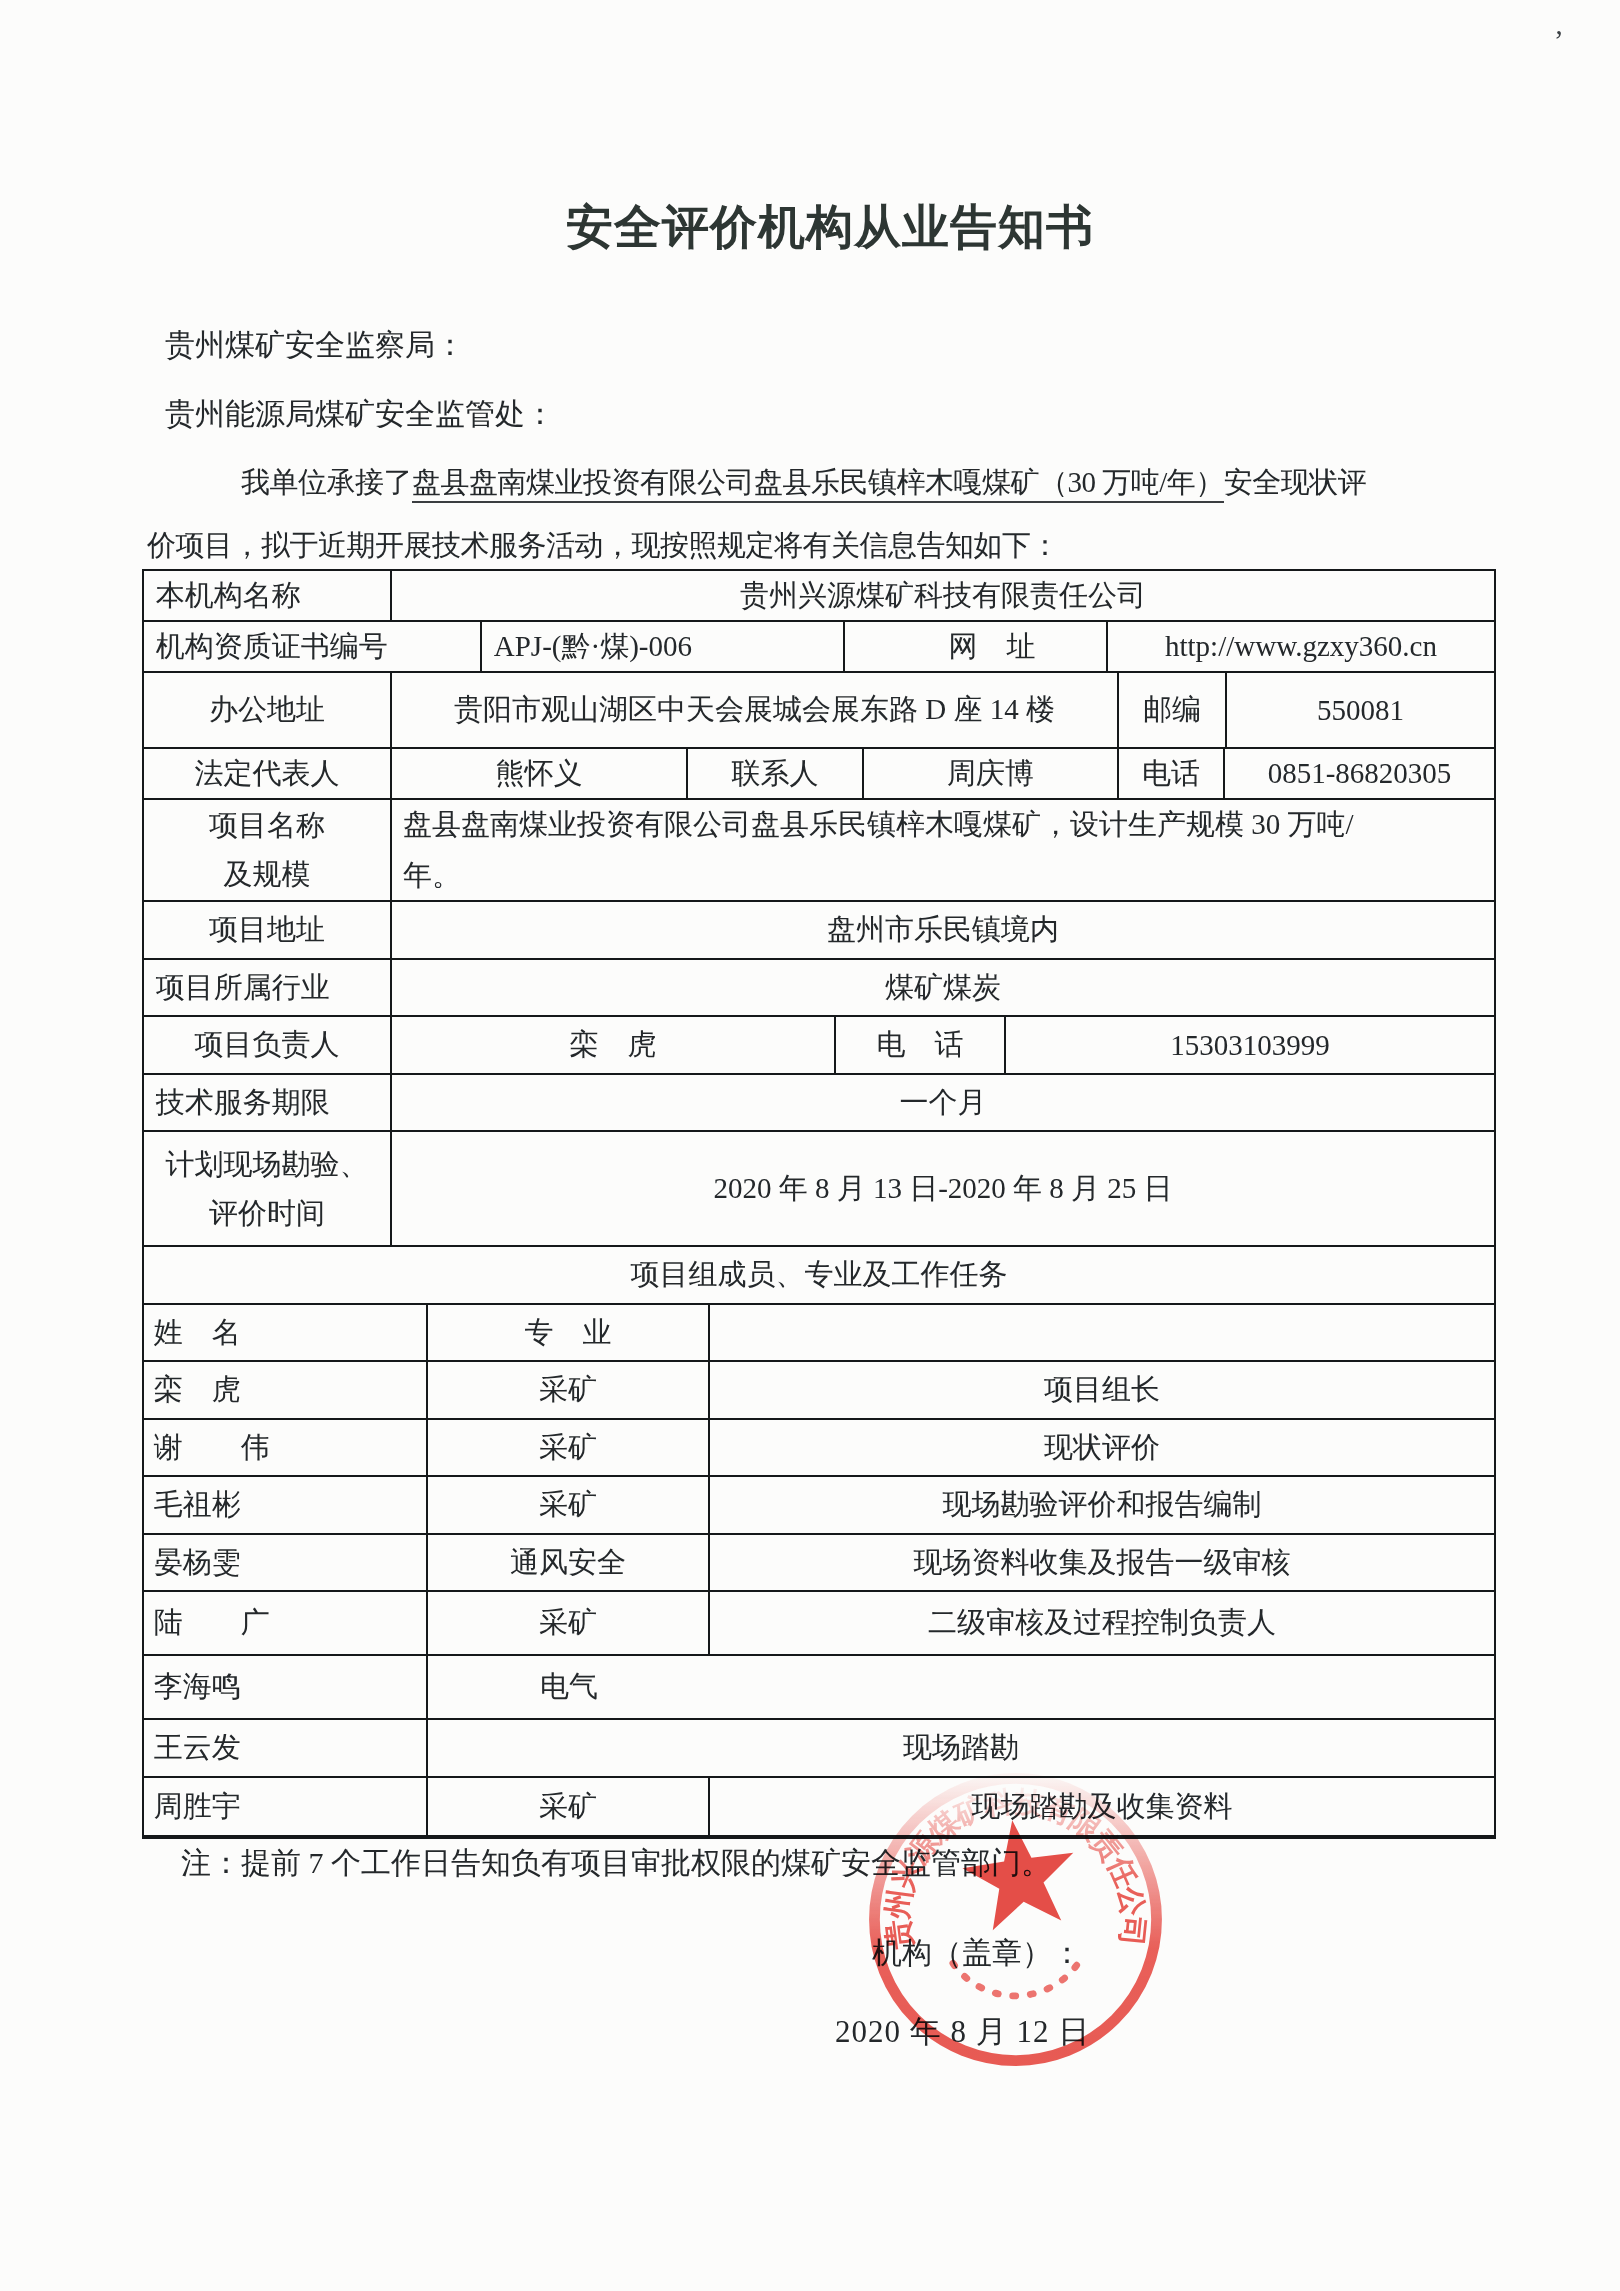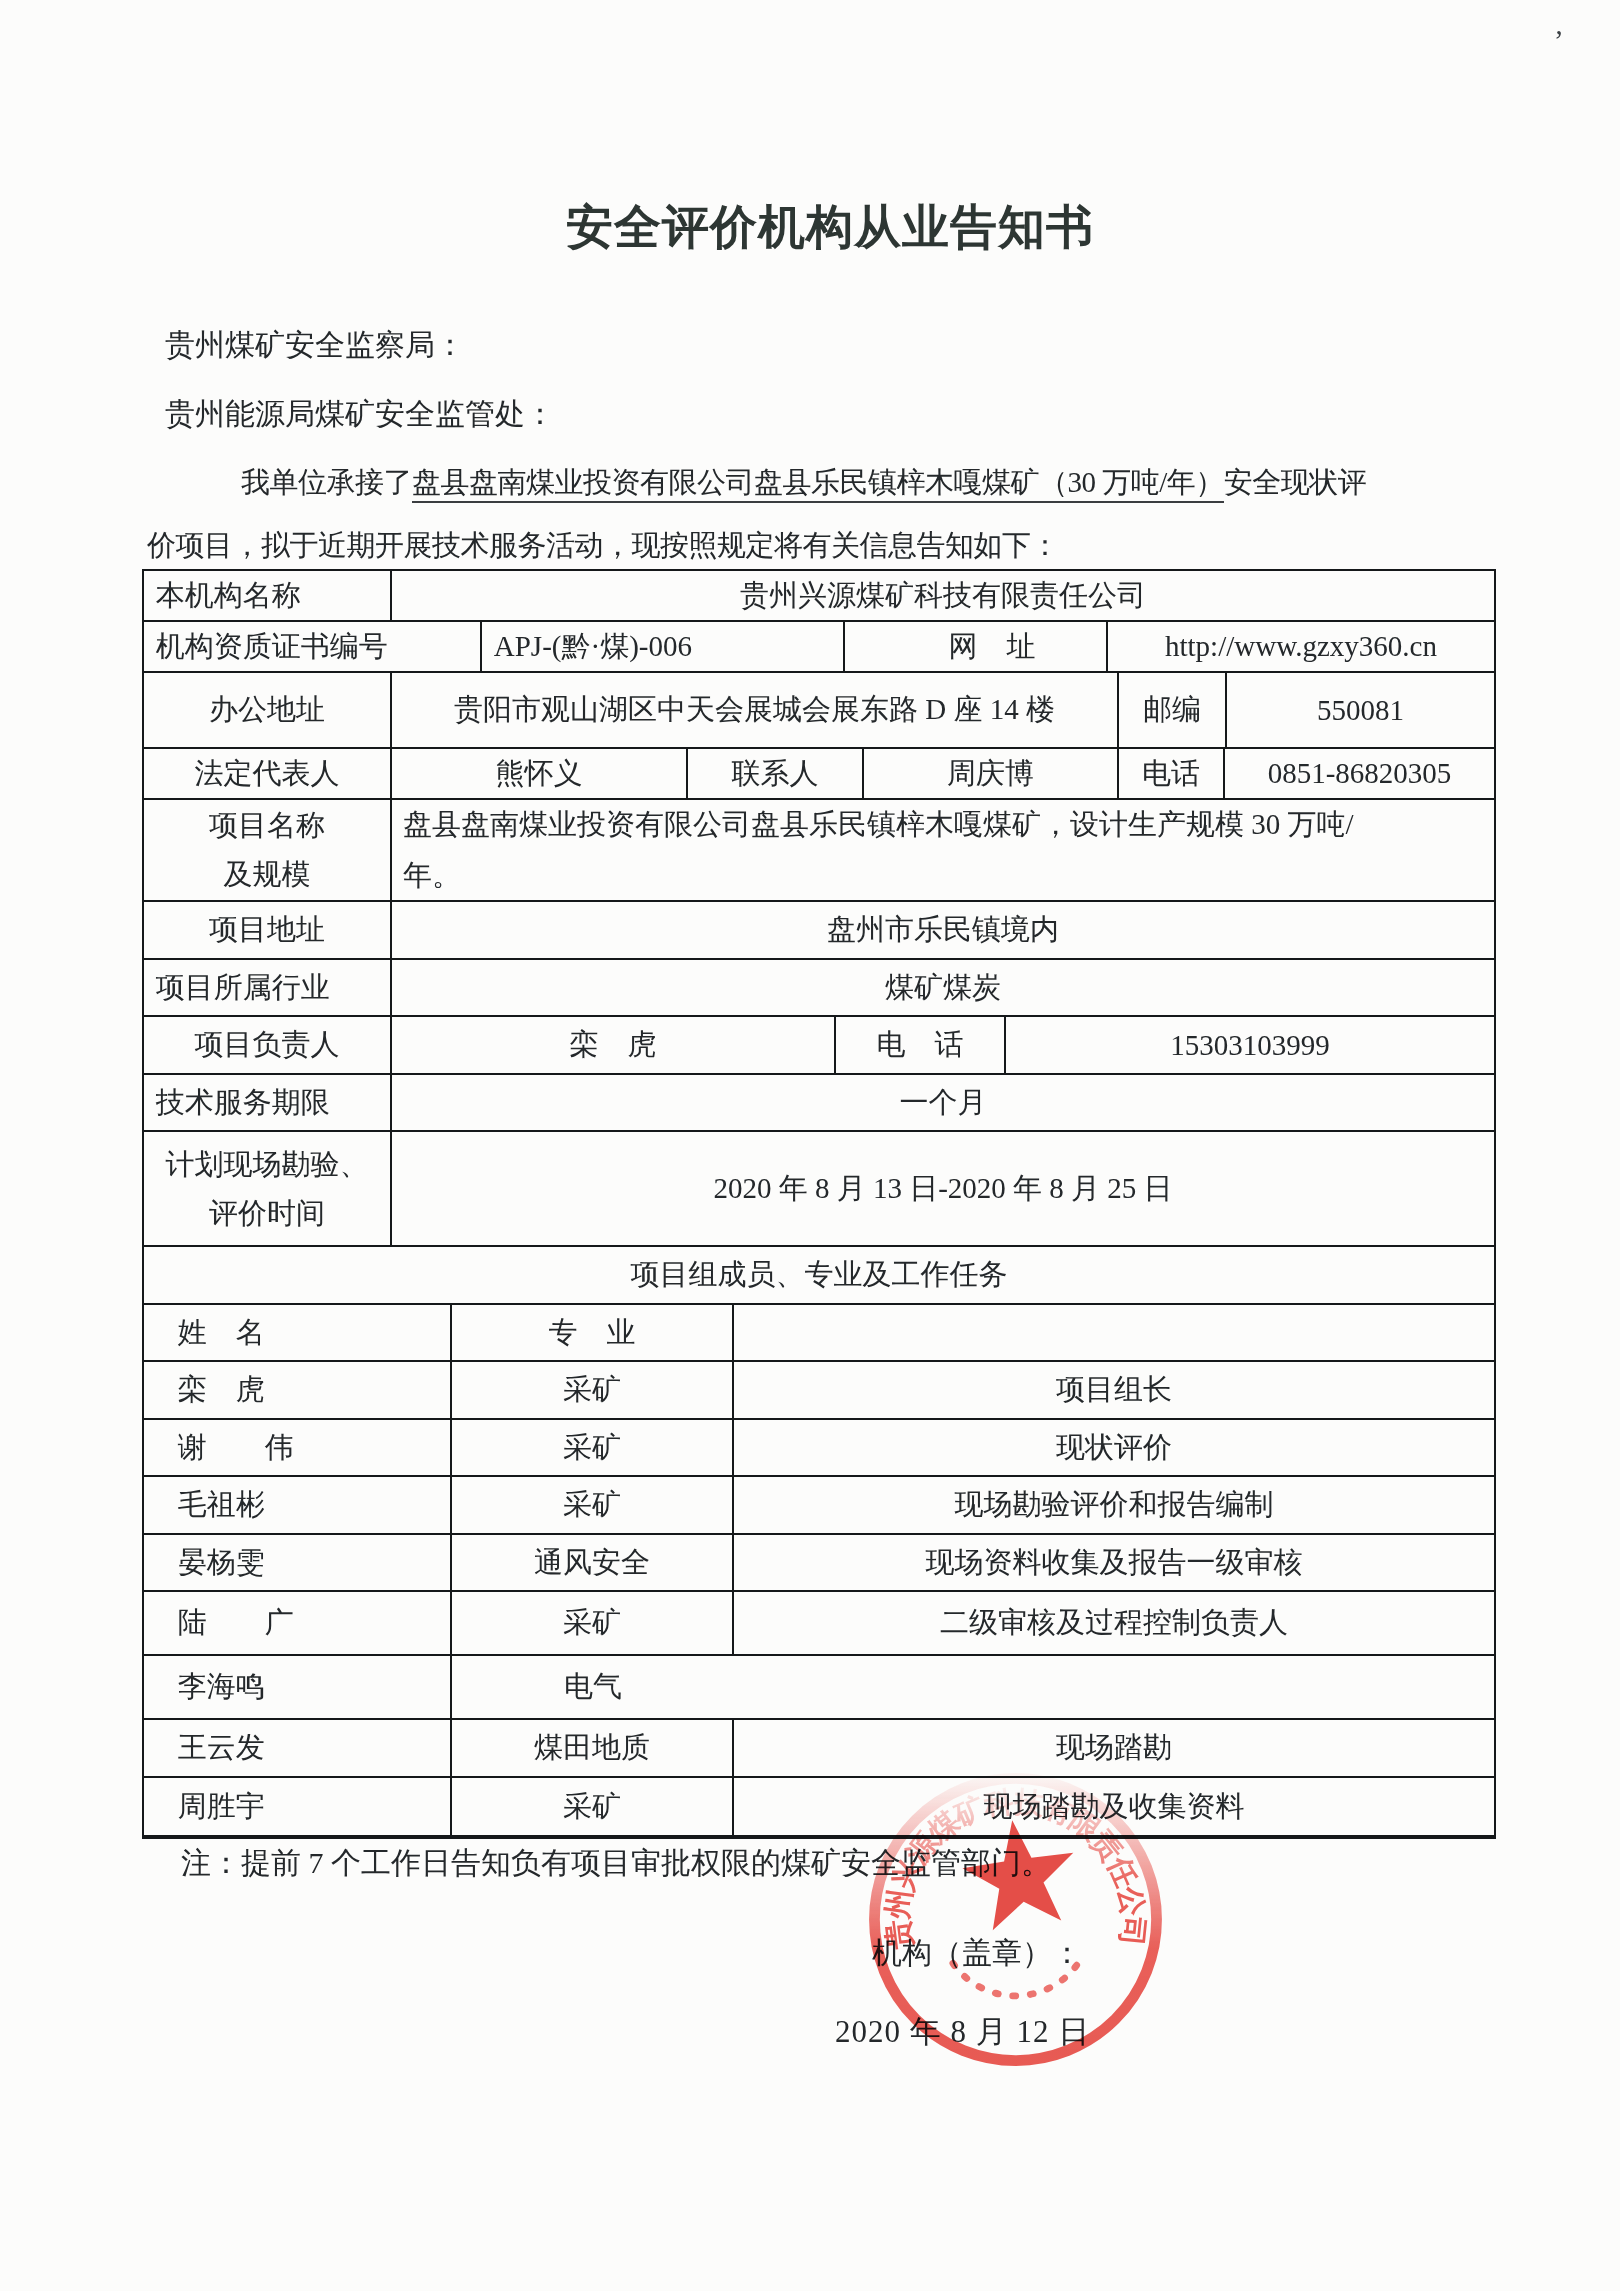--- a/index.html
+++ b/index.html
@@ -41,21 +41,21 @@
   .colL{flex-direction:column;justify-content:center;align-items:flex-start;line-height:51px;padding-left:11px;}
   .h52{height:51px;} .h58{height:57px;} .h59{height:58px;text-align:right;} .h65{height:64px;}
   .h78{height:76px;} .h104{height:102px;} .h117{height:115px;}
   .w253{width:248px;flex:0 0 248px;} .w345{width:338px;flex:0 0 338px;}
   .w370{width:363px;flex:0 0 363px;} .w268{width:263px;flex:0 0 263px;padding-left:33px;}
   .w742{width:727px;flex:0 0 727px;} .w110{width:108px;flex:0 0 108px;}
   .w302{width:296px;flex:0 0 296px;} .w180{width:176px;flex:0 0 176px;}
   .w260{width:255px;flex:0 0 255px;} .w108{width:106px;flex:0 0 106px;}
   .w453{width:444px;flex:0 0 444px;} .w173{width:170px;flex:0 0 170px;}
   .w290{width:284px;flex:0 0 284px;} .w288{width:282px;flex:0 0 282px;}
-  .padname{padding-left:9.8px;margin-left:24px;}
+  .padname{padding-left:9.8px;}
   
   .note{position:absolute;left:181px;top:1843px;font-size:30px;white-space:nowrap;}
   .sign-label{position:absolute;left:872px;top:1933px;font-size:30px;white-space:nowrap;}
   .sign-date{position:absolute;left:835px;top:2011px;font-size:31px;white-space:nowrap;letter-spacing:1px;}
   .seal{position:absolute;left:849px;top:1753px;width:333px;height:333px;
     mix-blend-mode:multiply;opacity:.93;pointer-events:none;}
   .seal text{font-family:"Liberation Serif","DejaVu Serif",serif;font-weight:bold;}
 </style>
 </head>
 <body>
@@ -179,21 +179,20 @@
         <div class="td w290 padname">陆　　广</div>
         <div class="td w288 cc">采矿</div>
         <div class="td grow cc">二级审核及过程控制负责人</div>
       </div>
         <div class="tr h65">
         <div class="td w290 padname">李海鸣</div>
         <div class="td w288 cc">电气</div>
       </div>
         <div class="tr h59">
         <div class="td w290 padname">王云发</div>
-        <div class="td w288 cc">煤田地质</div>
         <div class="td grow cc">现场踏勘</div>
       </div>
         <div class="tr h58">
         <div class="td w290 padname">周胜宇</div>
         <div class="td w288 cc">采矿</div>
         <div class="td grow cc">现场踏勘及收集资料</div>
       </div>
       </div>
 
   </div>

